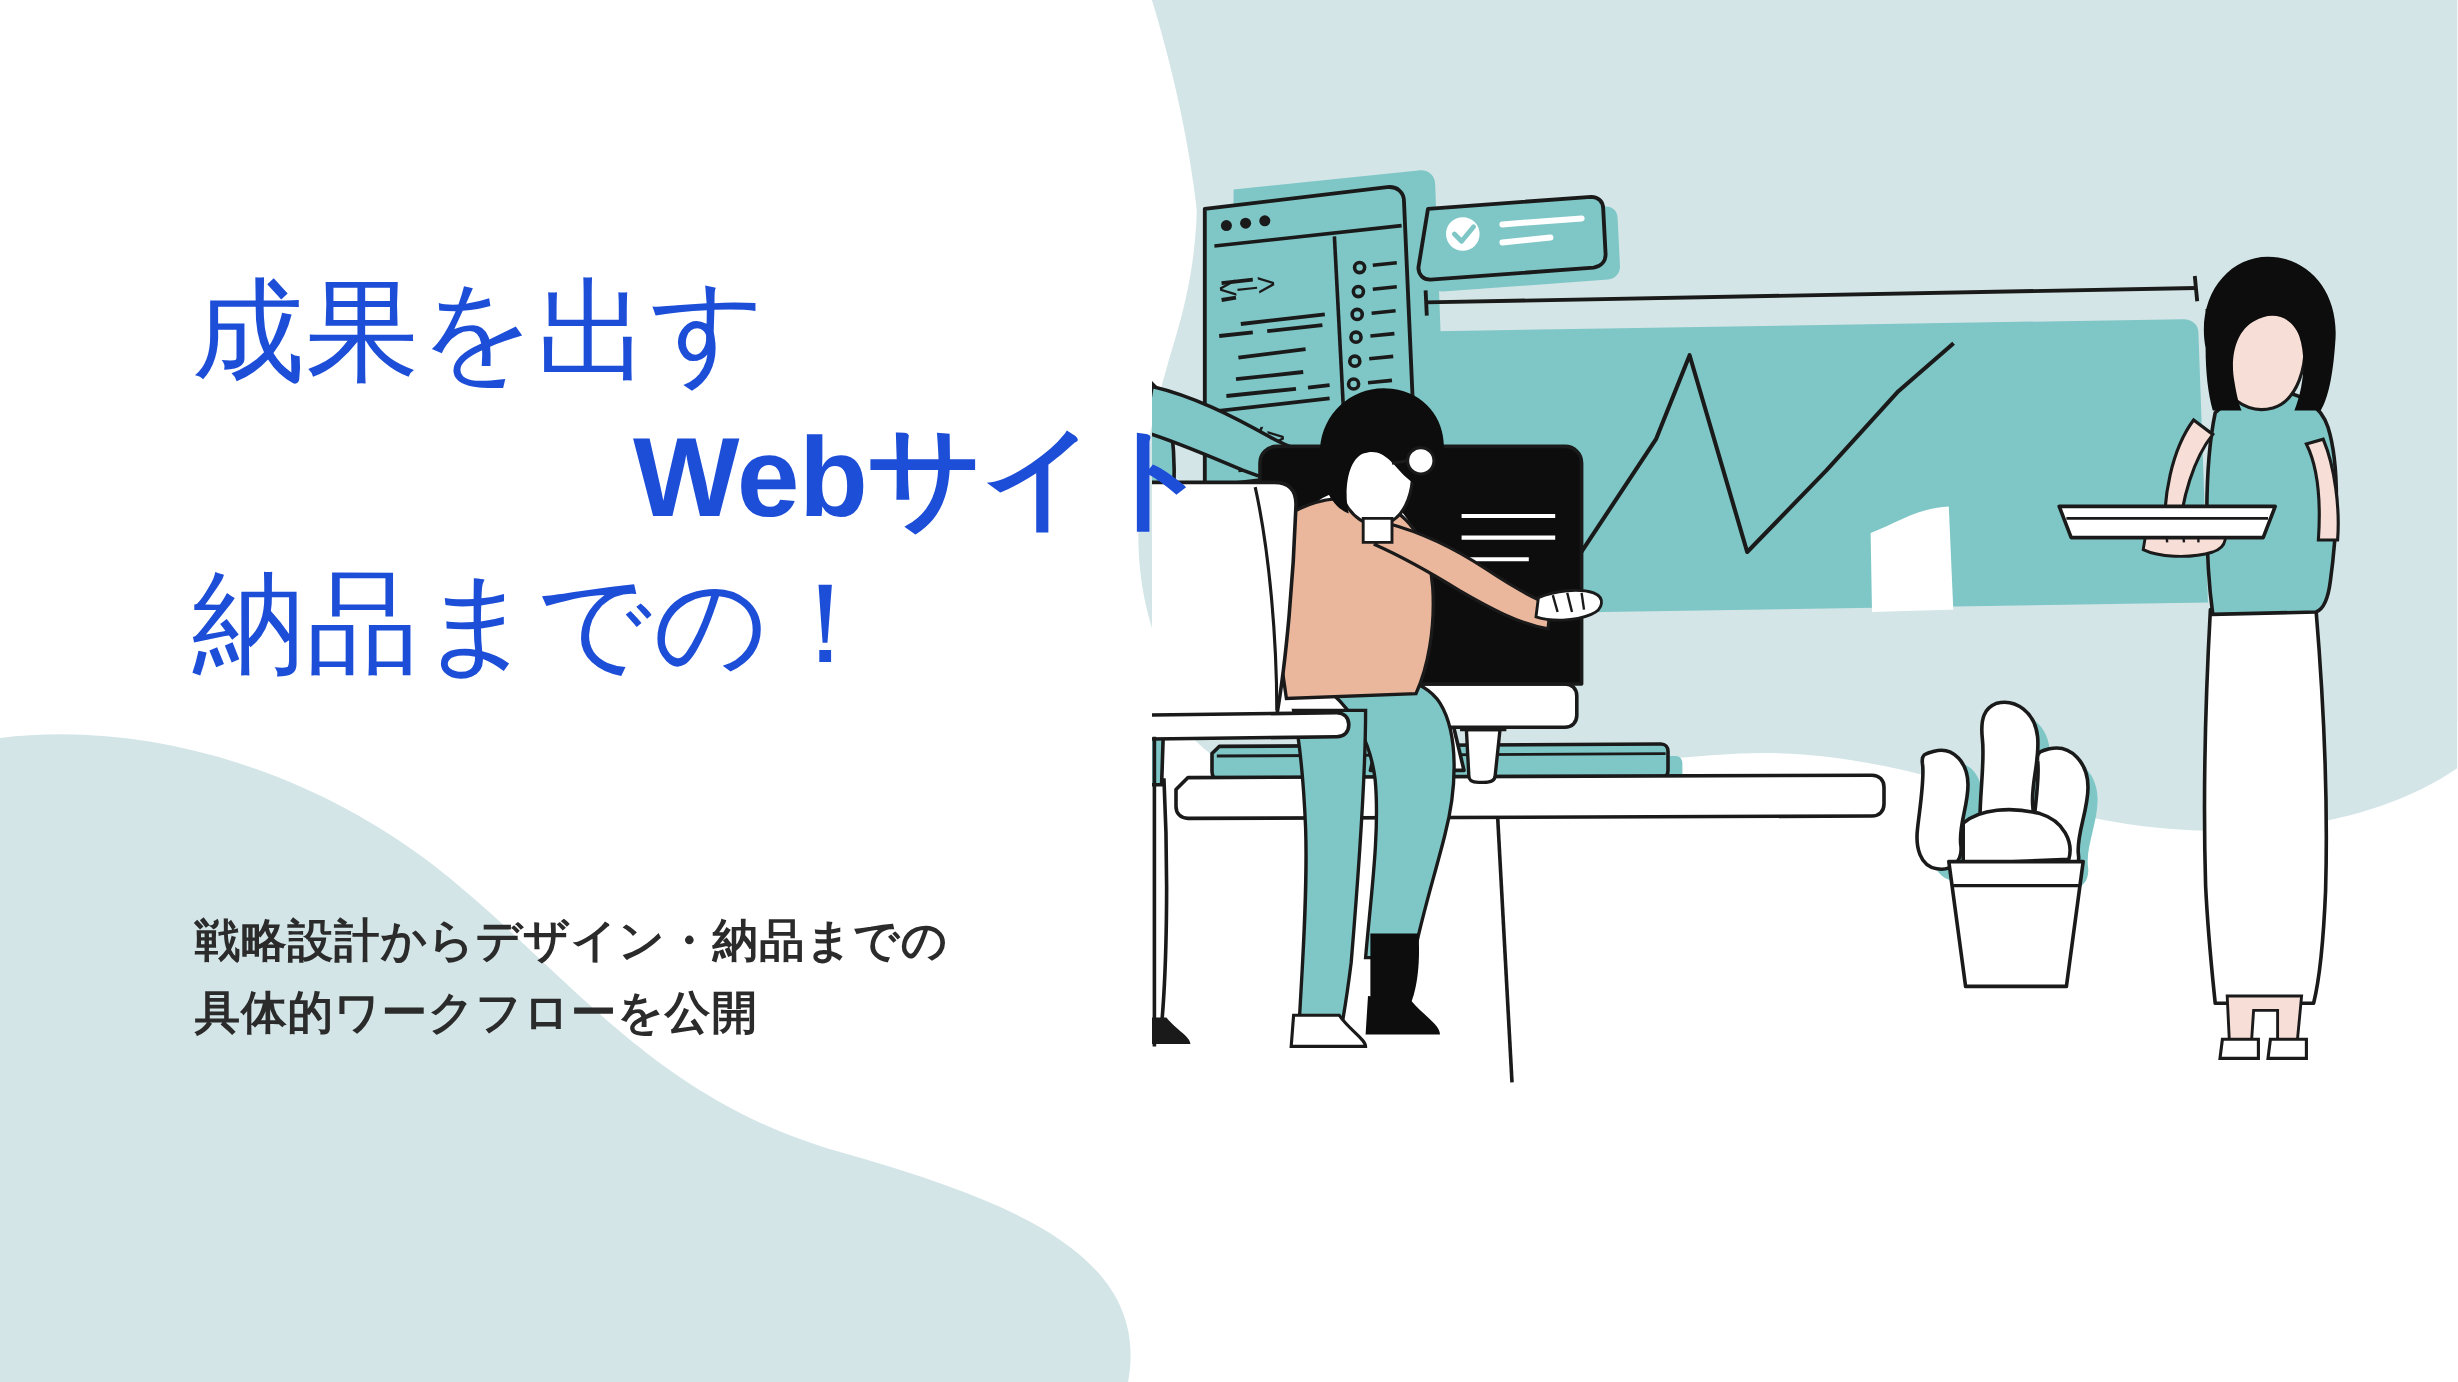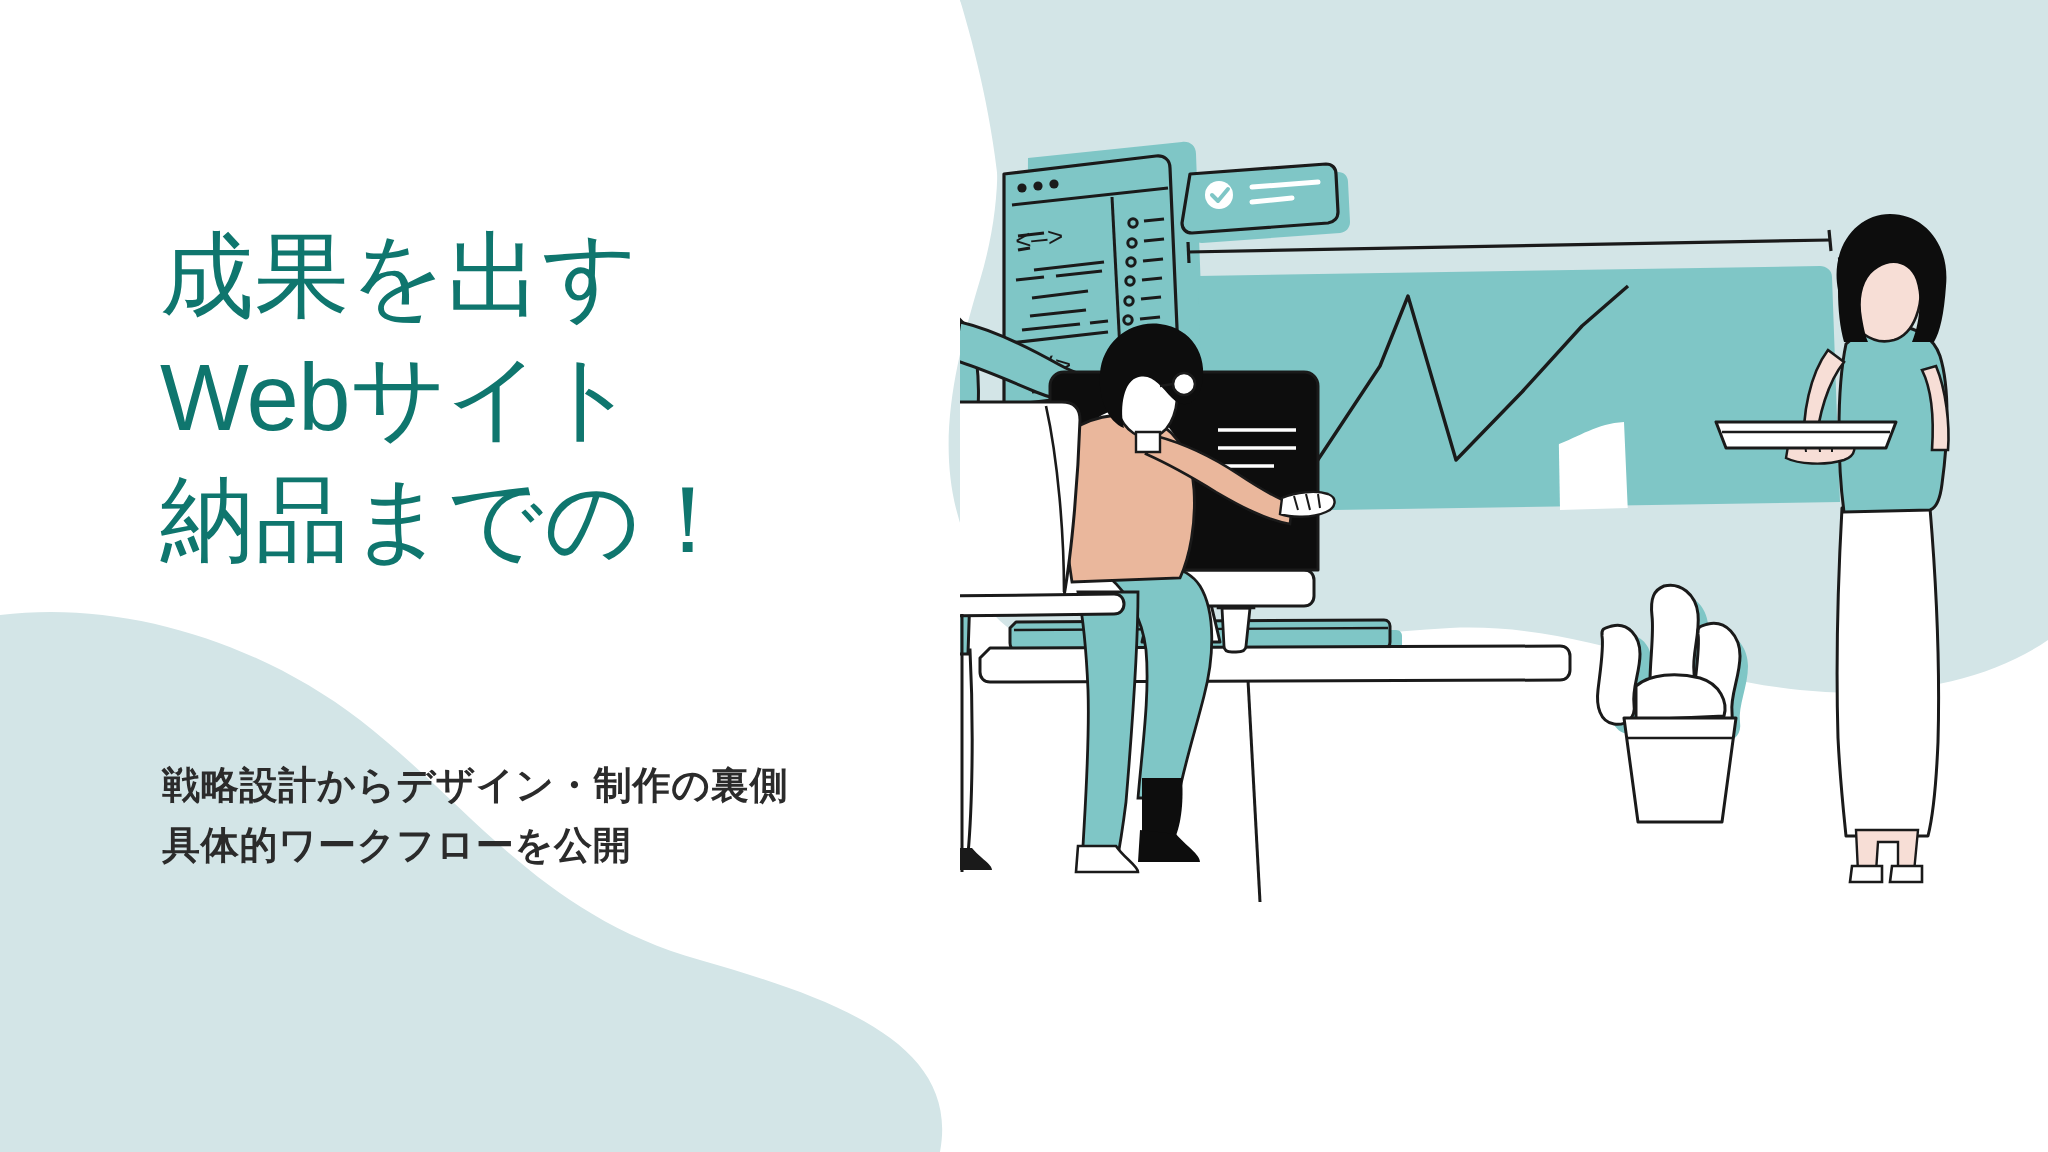--- a/index.html
+++ b/index.html
@@ -24,26 +24,26 @@
   
   #text-block {
     position:absolute;
     left:160px; top:215px;
     width:850px;
     z-index:5;
   }
   .headline {
     font-size:94px;
     line-height:1.30;
-    color:#0f766e;
+    color:#1d4ed8;
     letter-spacing:0.01em;
     white-space:nowrap;
   }
   .headline .hl-line { display:block; }
-  .headline .hl-strong { font-weight:normal; letter-spacing:-0.005em; }
+  .headline .hl-strong { font-weight:bold; letter-spacing:-0.005em;text-align:right; }
   .headline .hl-light { font-weight:400; }
   #subtitle {
     position:absolute;
     left:162px; top:755px;
     width:860px;
     z-index:5;
     font-size:38px;
     font-weight:bold;
     line-height:1.58;
     color:#2b2b2b;
@@ -82,21 +82,21 @@
 
   <div id="text-block">
     <div class="headline">
       <span class="hl-line hl-light">成果を出す</span>
       <span class="hl-line hl-strong">Webサイト</span>
       <span class="hl-line hl-light">納品までの！</span>
     </div>
   </div>
 
   <div id="subtitle">
-    <span class="sub-line">戦略設計からデザイン・制作の裏側</span>
+    <span class="sub-line">戦略設計からデザイン・納品までの</span>
     <span class="sub-line">具体的ワークフローを公開</span>
   </div>
 
   <svg id="illustration" viewBox="0 0 1060 820" preserveAspectRatio="xMidYMid meet">
 
     <defs>
       <clipPath id="clip-code">
         <path d="M52,40 L212,22 L232,292 L66,320 Z"></path>
       </clipPath>
       <clipPath id="clip-chart">

